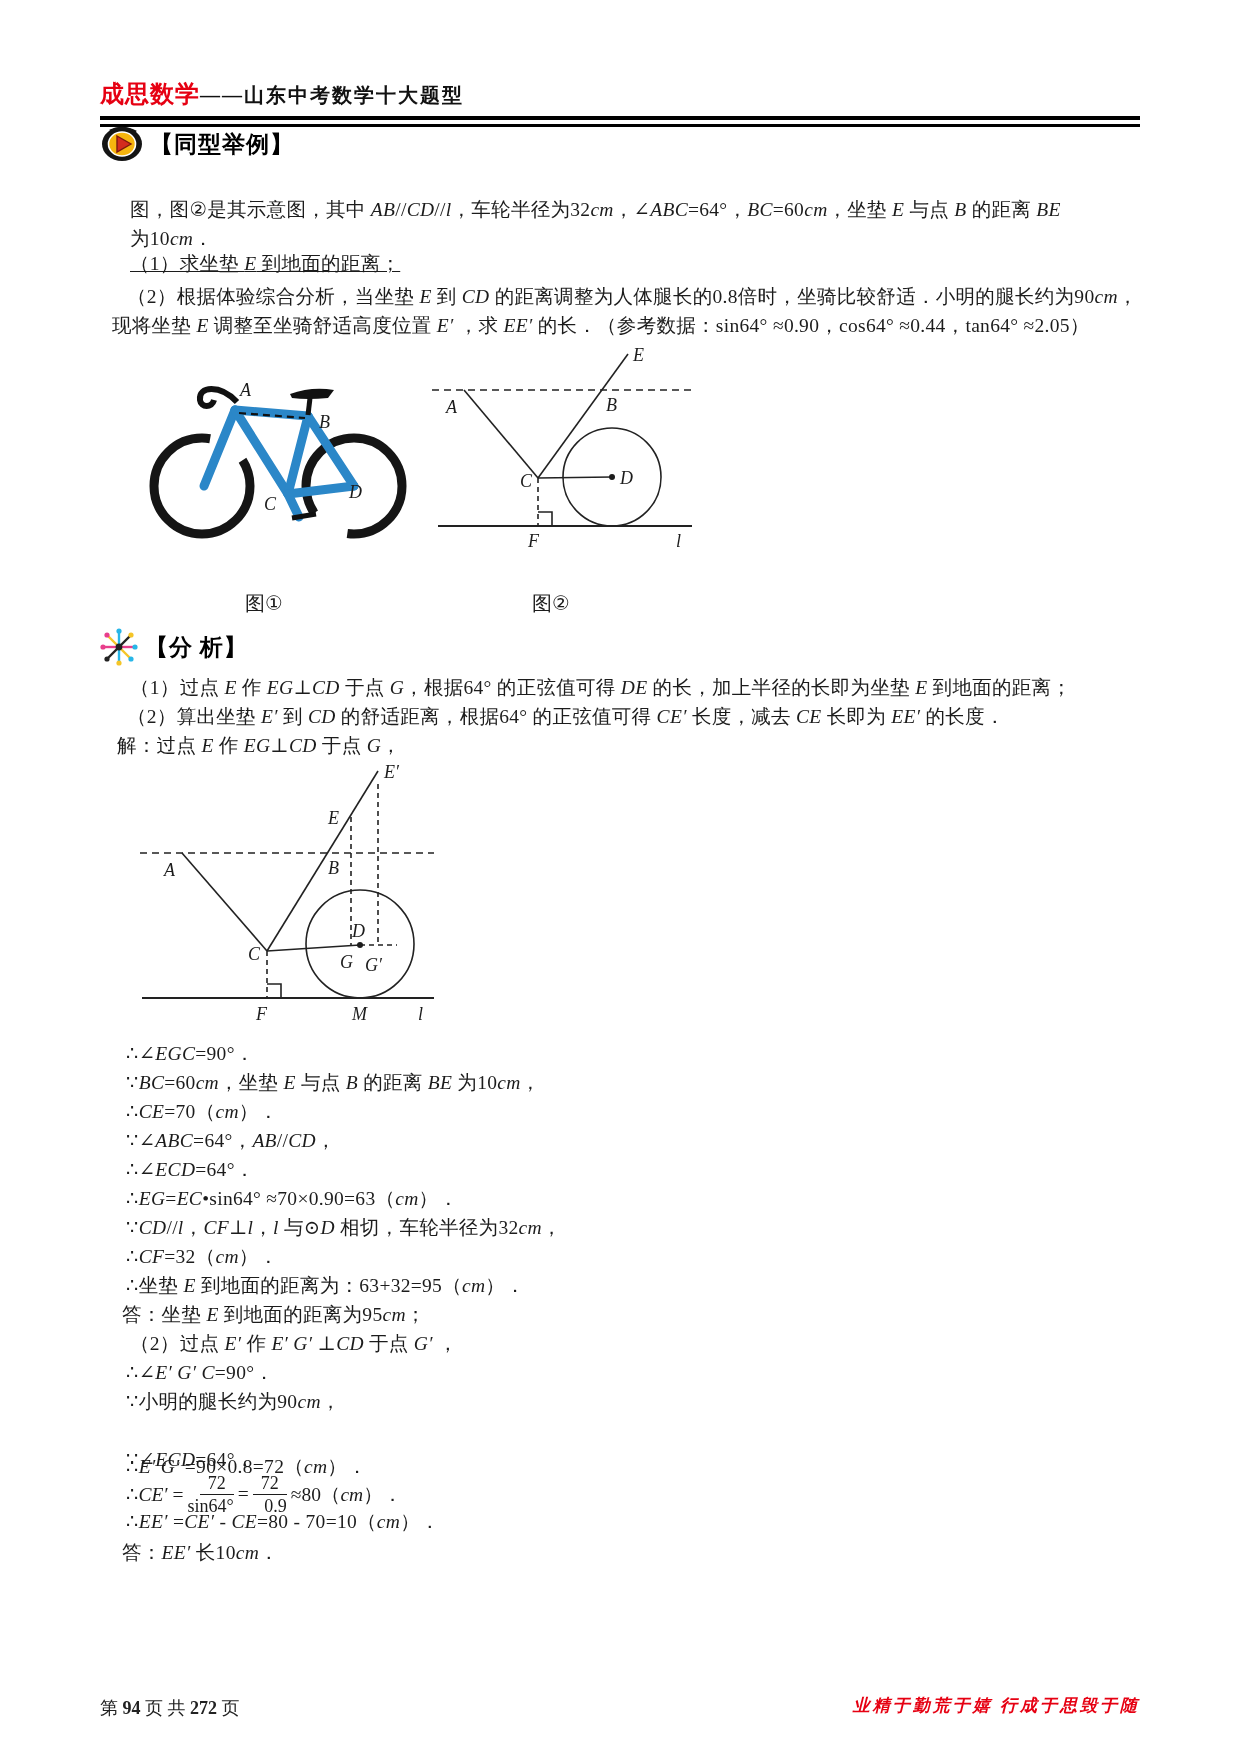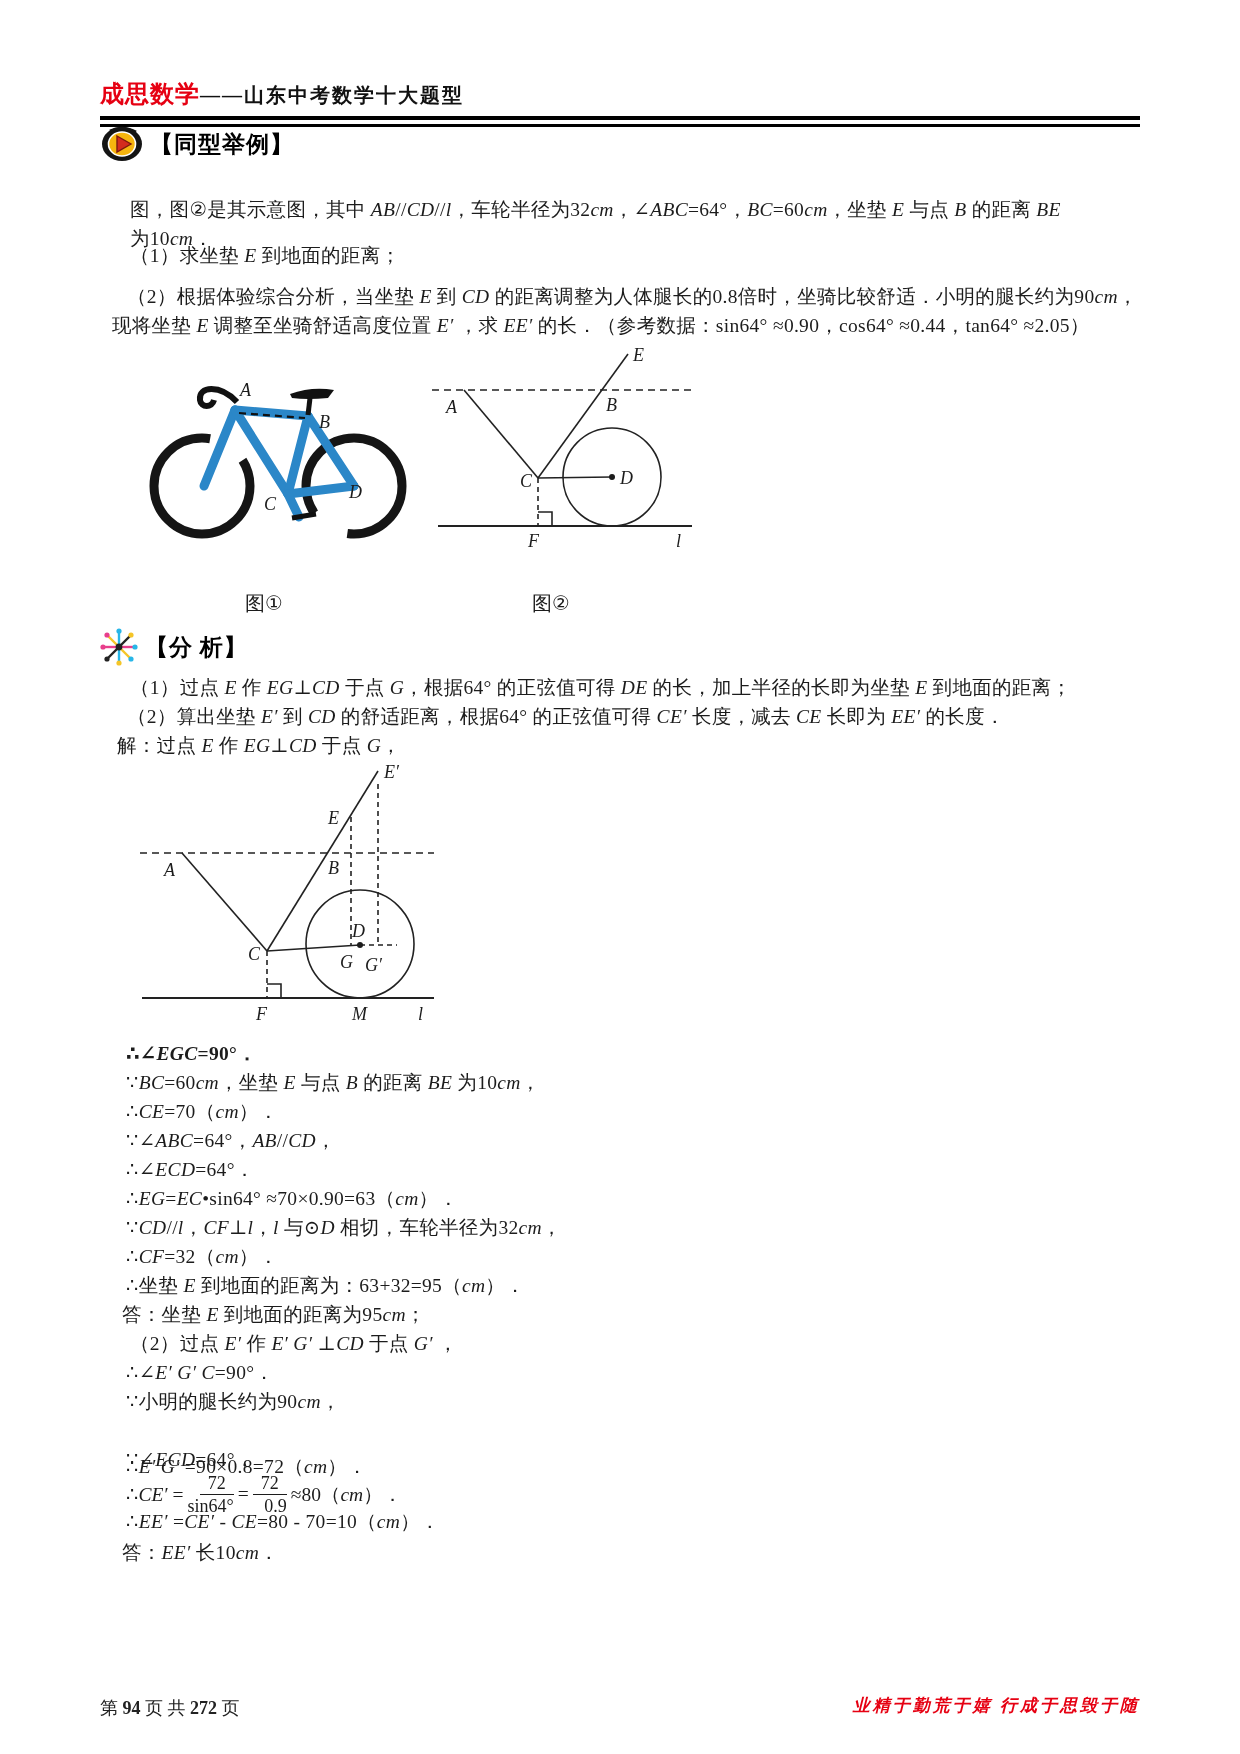--- a/index.html
+++ b/index.html
@@ -46,21 +46,21 @@
       <ellipse cx="22" cy="20" rx="20" ry="17" fill="#141414"></ellipse>
       <ellipse cx="22" cy="20" rx="13.5" ry="12" fill="#f6b40e" stroke="#fff" stroke-width="1.6"></ellipse>
       <path d="M17,12 L31,20 L17,28 Z" fill="#d42b1e" stroke="#7c180f" stroke-width="1.4"></path>
       <path d="M10,7 Q22,1 36,8" fill="none" stroke="#141414" stroke-width="3"></path>
     </svg>
   </div>
   <div class="abs sec-title" style="left:150px;top:129px;">【同型举例】</div>
 
   <div class="abs tline" style="left:130px;top:197px;">图，图②是其示意图，其中 <i>AB</i>//<i>CD</i>//<i>l</i>，车轮半径为32<i>cm</i>，∠<i>ABC</i>=64°，<i>BC</i>=60<i>cm</i>，坐垫 <i>E</i> 与点 <i>B</i> 的距离 <i>BE</i></div>
   <div class="abs tline" style="left:130px;top:226px;">为10<i>cm</i>．</div>
-  <div class="abs tline" style="left:130px;top:243px;">（1）求坐垫 <i>E</i> 到地面的距离；</div>
+  <div class="abs tline" style="left:130px;top:251px;text-decoration:underline;">（1）求坐垫 <i>E</i> 到地面的距离；</div>
   <div class="abs tline" style="left:127px;top:284px;">（2）根据体验综合分析，当坐垫 <i>E</i> 到 <i>CD</i> 的距离调整为人体腿长的0.8倍时，坐骑比较舒适．小明的腿长约为90<i>cm</i>，</div>
   <div class="abs tline" style="left:112px;top:313px;">现将坐垫 <i>E</i> 调整至坐骑舒适高度位置 <i>E′</i> ，求 <i>EE′</i> 的长．（参考数据：sin64° ≈0.90，cos64° ≈0.44，tan64° ≈2.05）</div>
 
   <div class="abs" style="left:142px;top:358px;">
     <svg width="272" height="200" viewBox="0 0 272 200">
 
       <circle cx="60" cy="128" r="48" fill="none" stroke="#151515" stroke-width="9" stroke-dasharray="262 40" stroke-dashoffset="28"></circle>
       <circle cx="212" cy="128" r="48" fill="none" stroke="#151515" stroke-width="9" stroke-dasharray="262 40" stroke-dashoffset="180"></circle>
 
       <g stroke="#2b87c8" stroke-width="9" stroke-linecap="round" fill="none">
@@ -180,21 +180,21 @@
       <text x="216" y="64">E</text>
       <text x="272" y="18">E′</text>
       <text x="144" y="260">F</text>
       <text x="228" y="208">G</text>
       <text x="253" y="211">G′</text>
       <text x="240" y="260">M</text>
       <text x="306" y="260">l</text>
     </svg>
   </div>
 
-  <div class="abs tline" style="left:126px;top:1041px;font-weight:bold;">∴∠<i>EGC</i>=90°．</div>
+  <div class="abs tline" style="left:126px;top:1041px;">∴∠<i>EGC</i>=90°．</div>
   <div class="abs tline" style="left:126px;top:1070px;">∵<i>BC</i>=60<i>cm</i>，坐垫 <i>E</i> 与点 <i>B</i> 的距离 <i>BE</i> 为10<i>cm</i>，</div>
   <div class="abs tline" style="left:126px;top:1099px;">∴<i>CE</i>=70（<i>cm</i>）．</div>
   <div class="abs tline" style="left:126px;top:1128px;">∵∠<i>ABC</i>=64°，<i>AB</i>//<i>CD</i>，</div>
   <div class="abs tline" style="left:126px;top:1157px;">∴∠<i>ECD</i>=64°．</div>
   <div class="abs tline" style="left:126px;top:1186px;">∴<i>EG</i>=<i>EC</i>•sin64° ≈70×0.90=63（<i>cm</i>）．</div>
   <div class="abs tline" style="left:126px;top:1215px;">∵<i>CD</i>//<i>l</i>，<i>CF</i>⊥<i>l</i>，<i>l</i> 与⊙<i>D</i> 相切，车轮半径为32<i>cm</i>，</div>
   <div class="abs tline" style="left:126px;top:1244px;">∴<i>CF</i>=32（<i>cm</i>）．</div>
   <div class="abs tline" style="left:126px;top:1273px;">∴坐垫 <i>E</i> 到地面的距离为：63+32=95（<i>cm</i>）．</div>
   <div class="abs tline" style="left:122px;top:1302px;">答：坐垫 <i>E</i> 到地面的距离为95<i>cm</i>；</div>
   <div class="abs tline" style="left:130px;top:1331px;">（2）过点 <i>E′</i> 作 <i>E′</i> <i>G′</i> ⊥<i>CD</i> 于点 <i>G′</i> ，</div>

